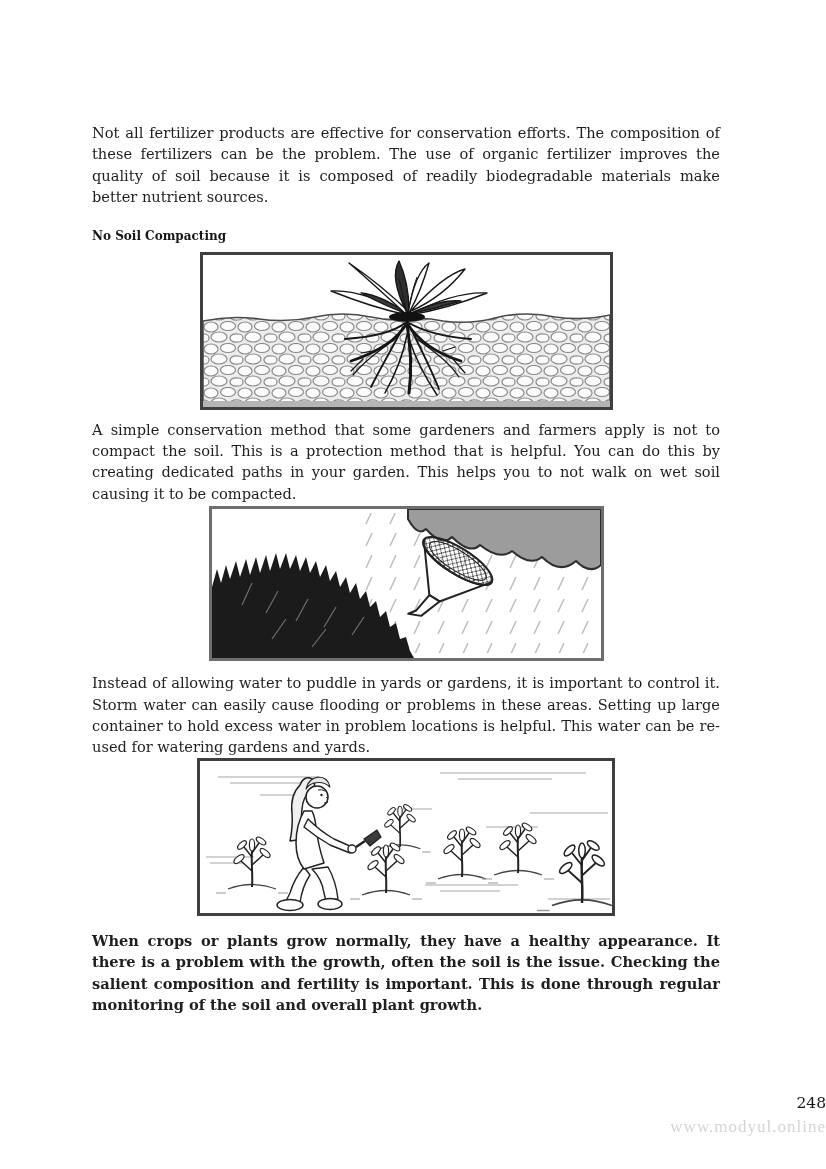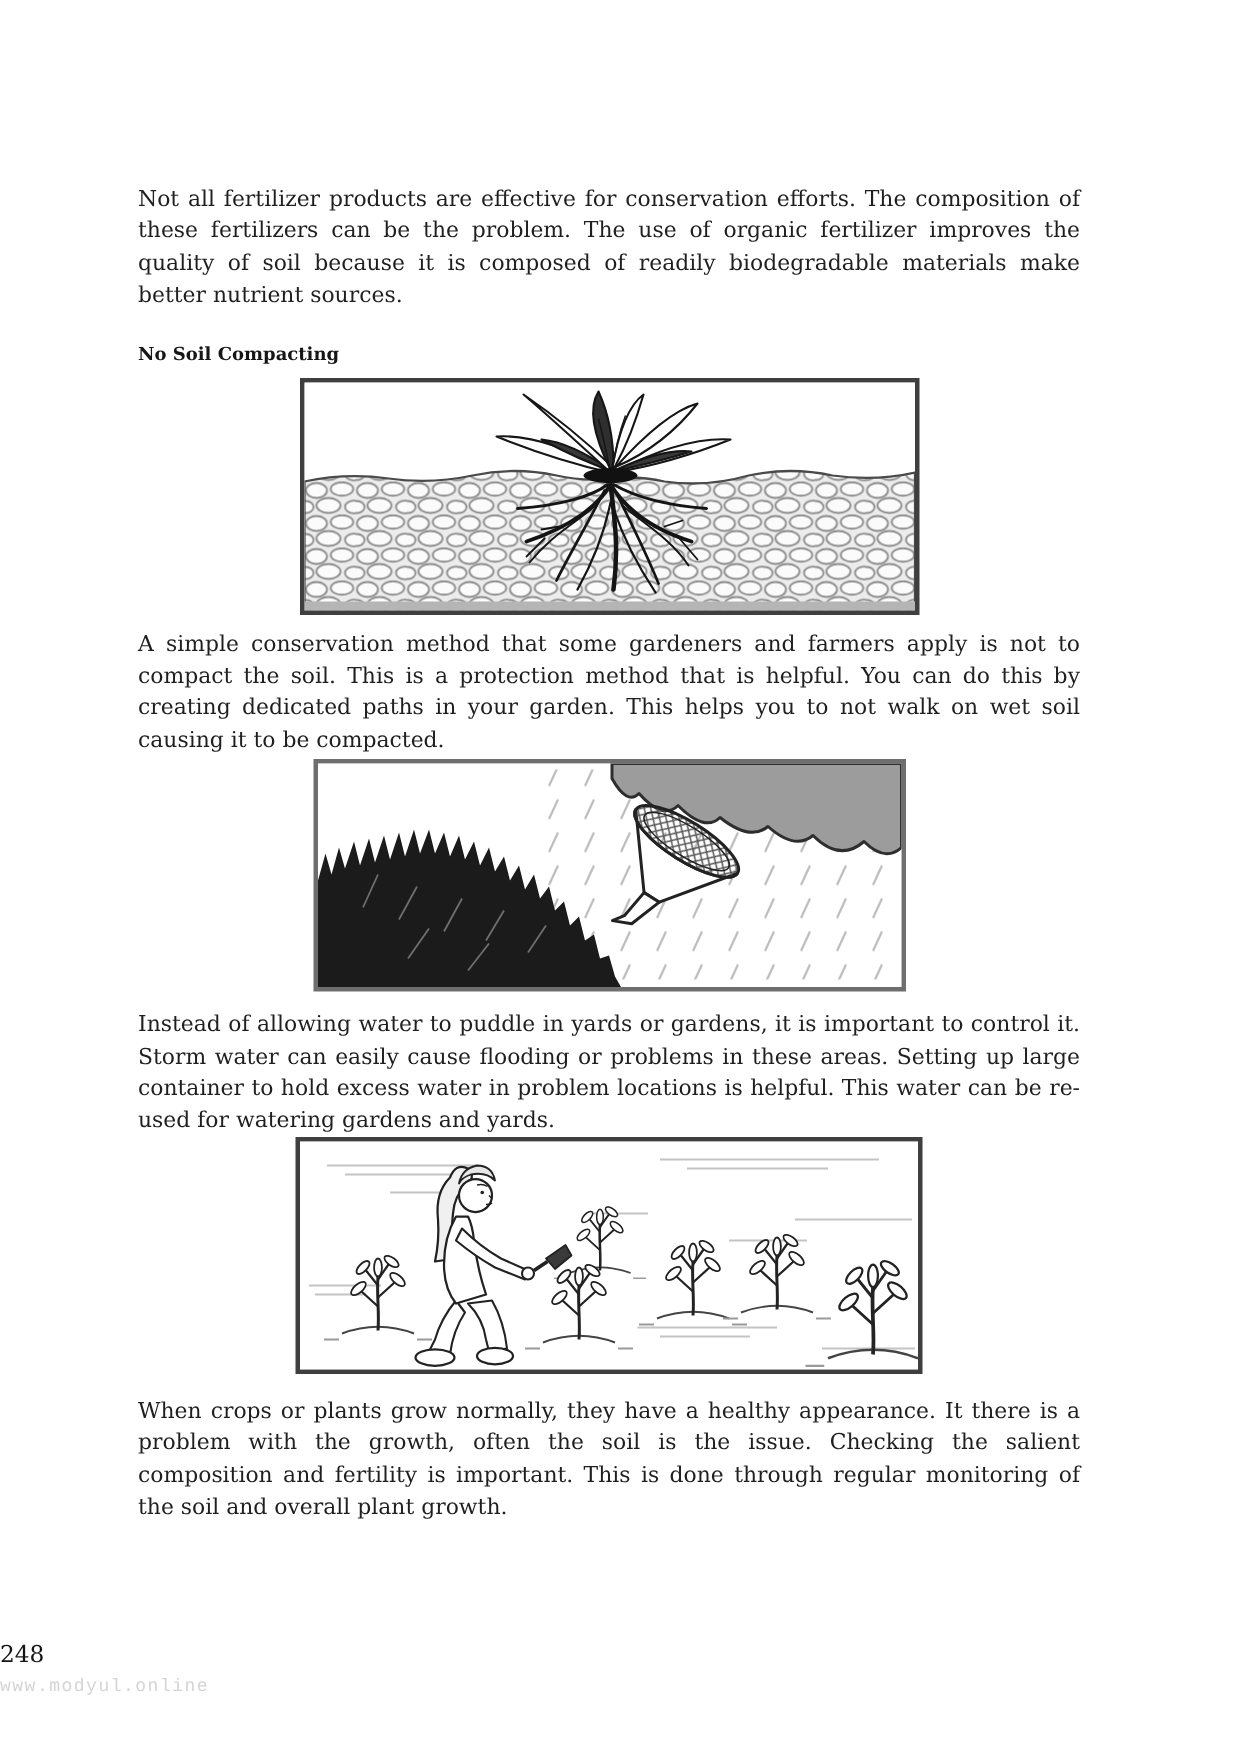--- a/index.html
+++ b/index.html
@@ -37,36 +37,36 @@
     box-shadow: inset 0 0 0 2px #cfcfcf;
   }
   .figure svg { display:block; }
   .frame-dark { border:3px solid #3f3f3f; }
   .frame-gray { border:3px solid #6e6e6e; }
   .fig-1 { width:407px; }
   .fig-2 { width:389px; margin-top:2px; }
   .fig-3 { width:412px; }
   .p-after-fig { margin-top:9px; }
   .p3 { margin-top:11px; }
-  .p4 { margin-top:14px; }
+  .p4 { margin-top:14px;font-weight:bold; }
   .h2-storm { margin-top:17px; }
   .footer {
     position:absolute;
     left:0; top:1094px;
     width:826px;
-    text-align:left;
+    text-align:right;
   }
   .page-number {
     font-size:15.5px;
     color:#151515;
     margin-bottom:5px;
   }
   .watermark {
-    font-family:Liberation Mono, monospace;
-    font-size:12px;
+    font-family:Liberation Serif, serif;
+    font-size:17px;
     letter-spacing:1px;
     color:#d4d4d4;
   }
 </style>
 </head>
 <body>
 
 <div class="page">
   <div class="content">
 

